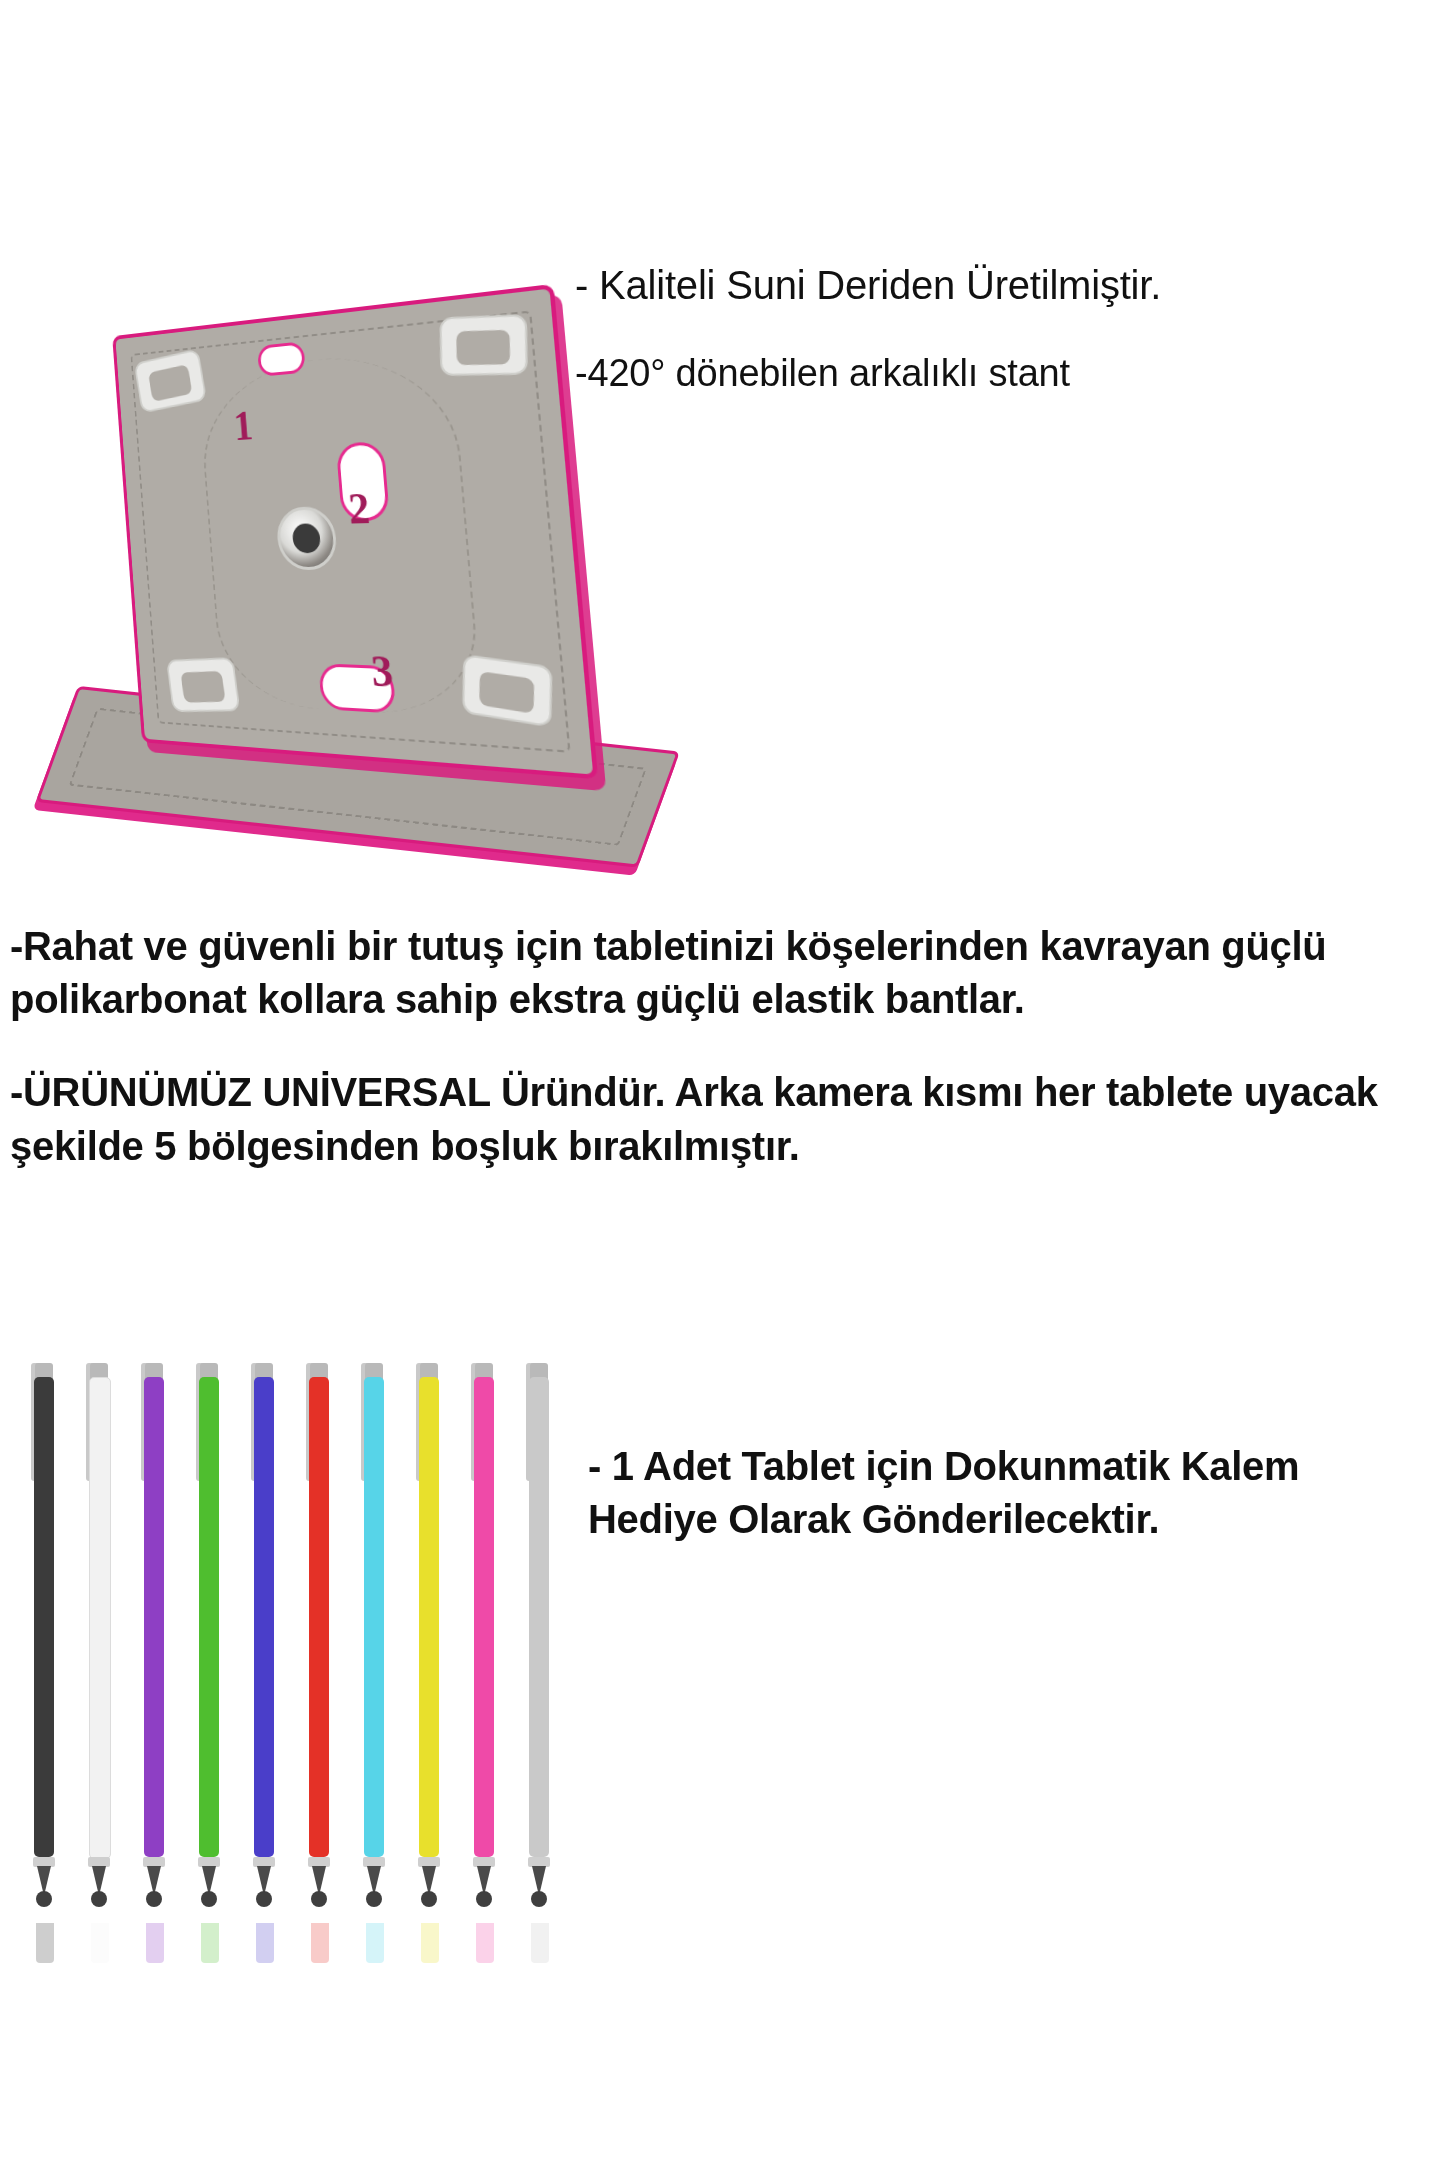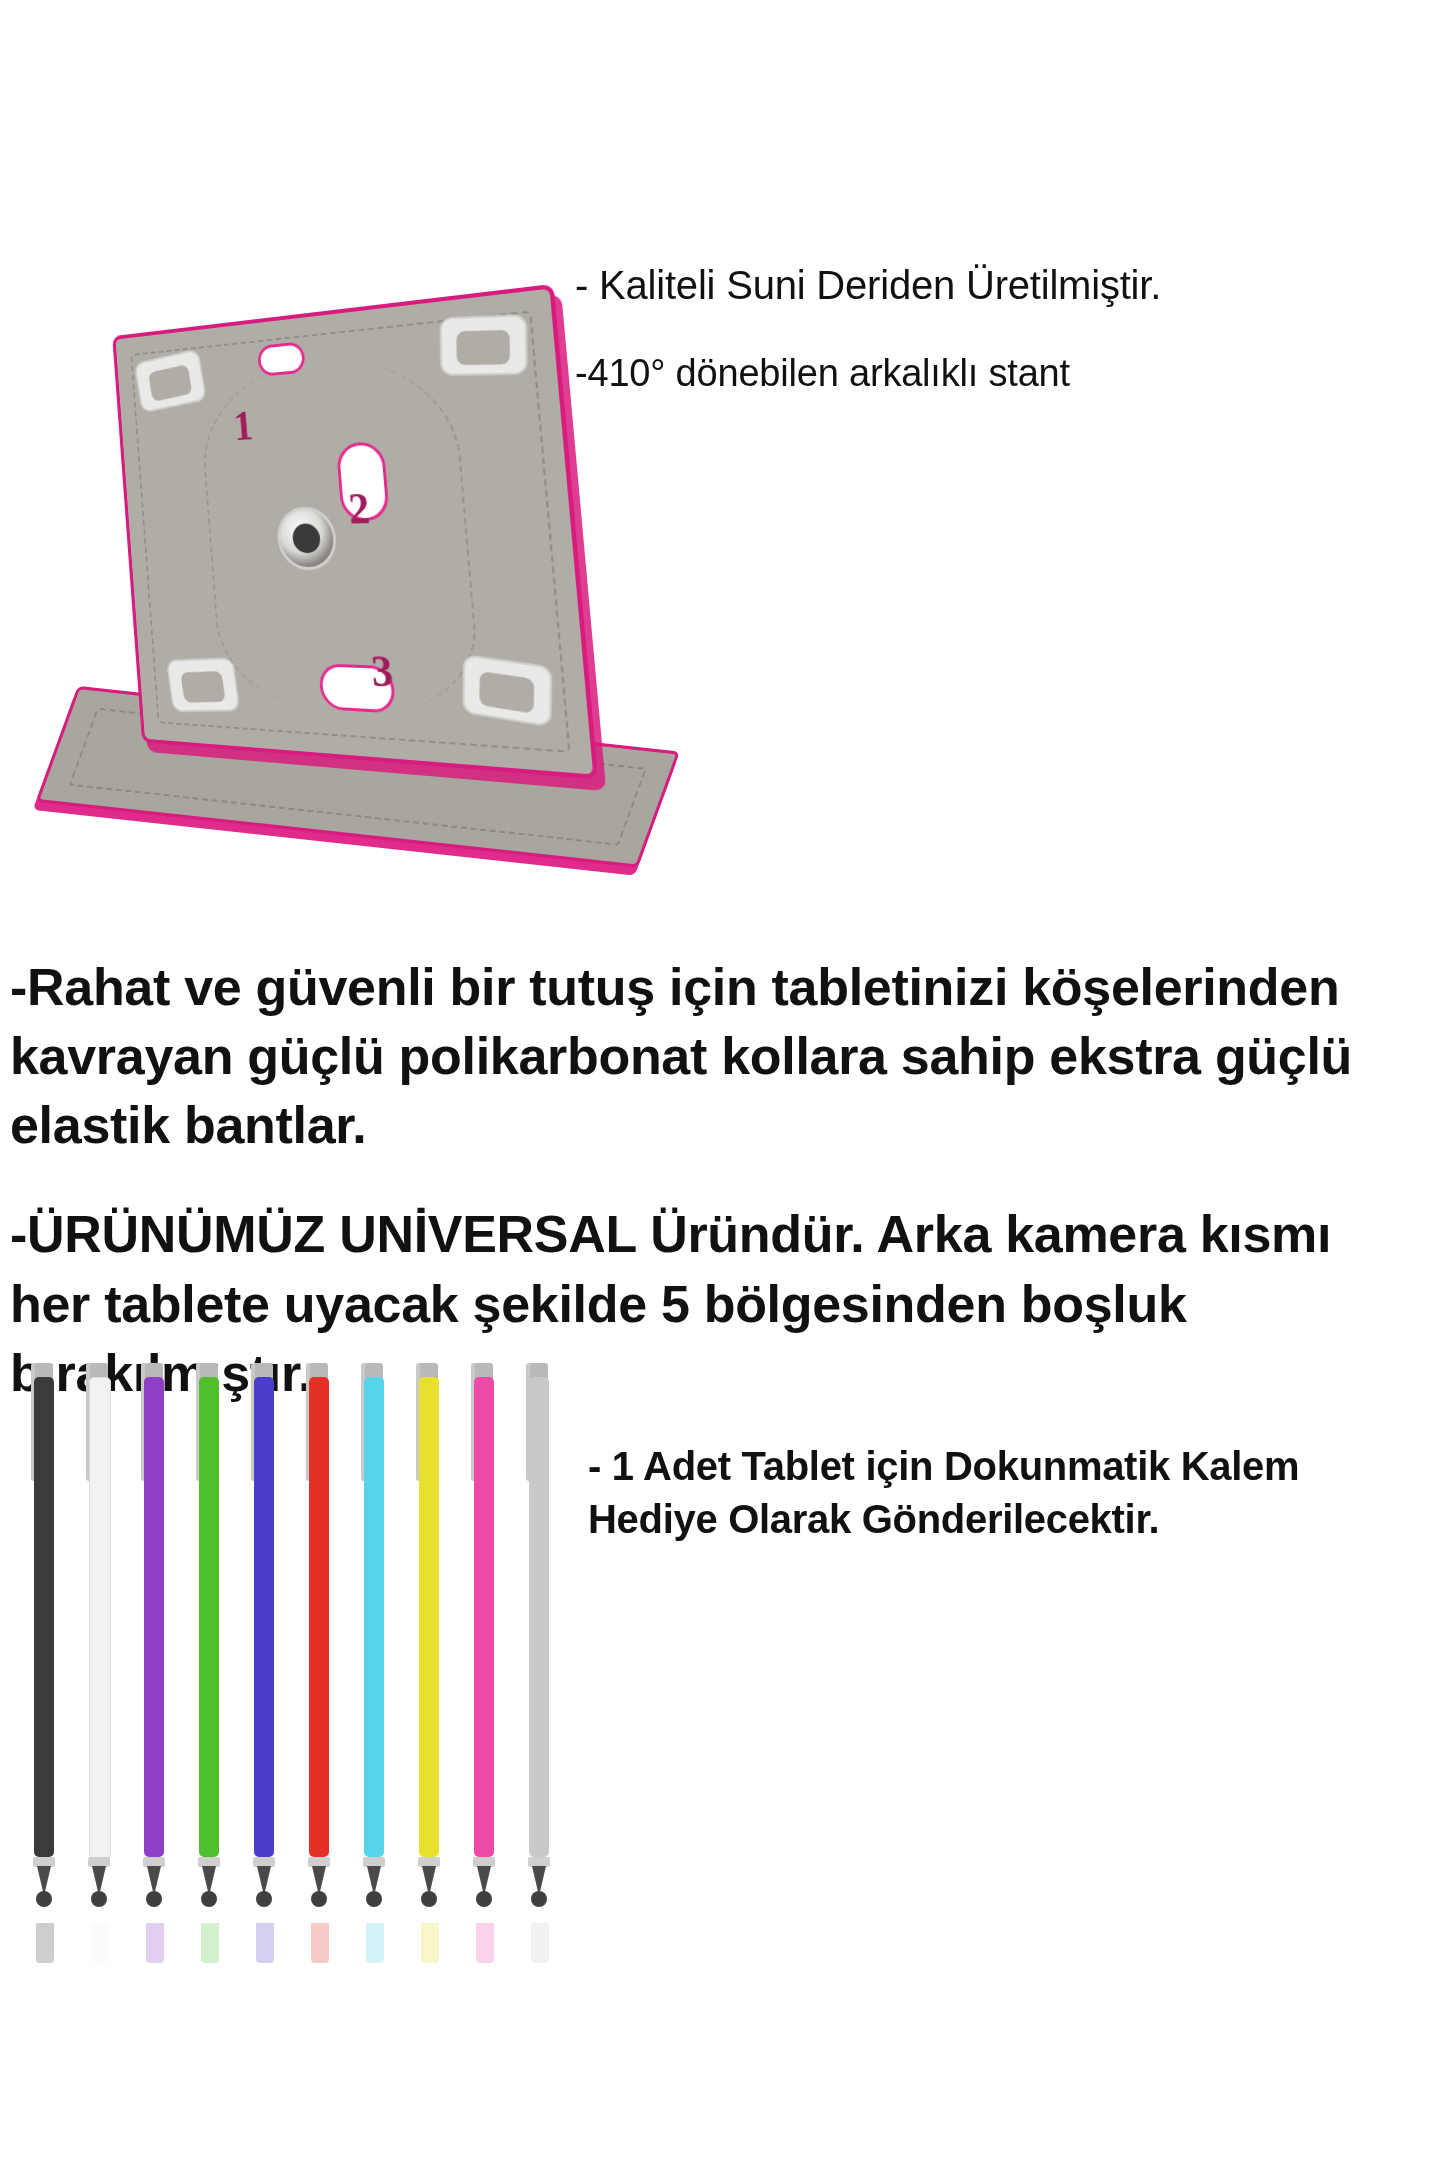--- a/index.html
+++ b/index.html
@@ -181,27 +181,26 @@
   }
 
   
   .mid-block {
     position: absolute;
     left: 10px;
     top: 920px;
     width: 1380px;
   }
   .para {
-    font-size: 52px;
+    font-size: 40px;
     line-height: 1.33;
     font-weight: bold;
     color: #111111;
     margin-bottom: 40px;
     letter-spacing: -0.3px;
-    margin-top: 33px;
   }
 
   
   .bottom-section {
     position: absolute;
     left: 0;
     top: 1345px;
     width: 1173px;
     height: 700px;
     padding-left: 20px;
@@ -327,21 +326,21 @@
         <div class="cam-hole"></div>
 
         <div class="num-label num-1">1</div>
         <div class="num-label num-2">2</div>
         <div class="num-label num-3">3</div>
       </div>
     </div>
 
     <div class="top-bullets">
       <div class="bullet first">- Kaliteli Suni Deriden Üretilmiştir.</div>
-      <div class="bullet">-410° dönebilen arkalıklı stant</div>
+      <div class="bullet">-420° dönebilen arkalıklı stant</div>
     </div>
   </div>
 
   <div class="mid-block">
     <div class="para">-Rahat ve güvenli bir tutuş için tabletinizi köşelerinden kavrayan güçlü polikarbonat kollara sahip ekstra güçlü elastik bantlar.</div>
     <div class="para">-ÜRÜNÜMÜZ UNİVERSAL Üründür. Arka kamera kısmı her tablete uyacak şekilde 5 bölgesinden boşluk bırakılmıştır.</div>
   </div>
 
   <div class="bottom-section">
 

